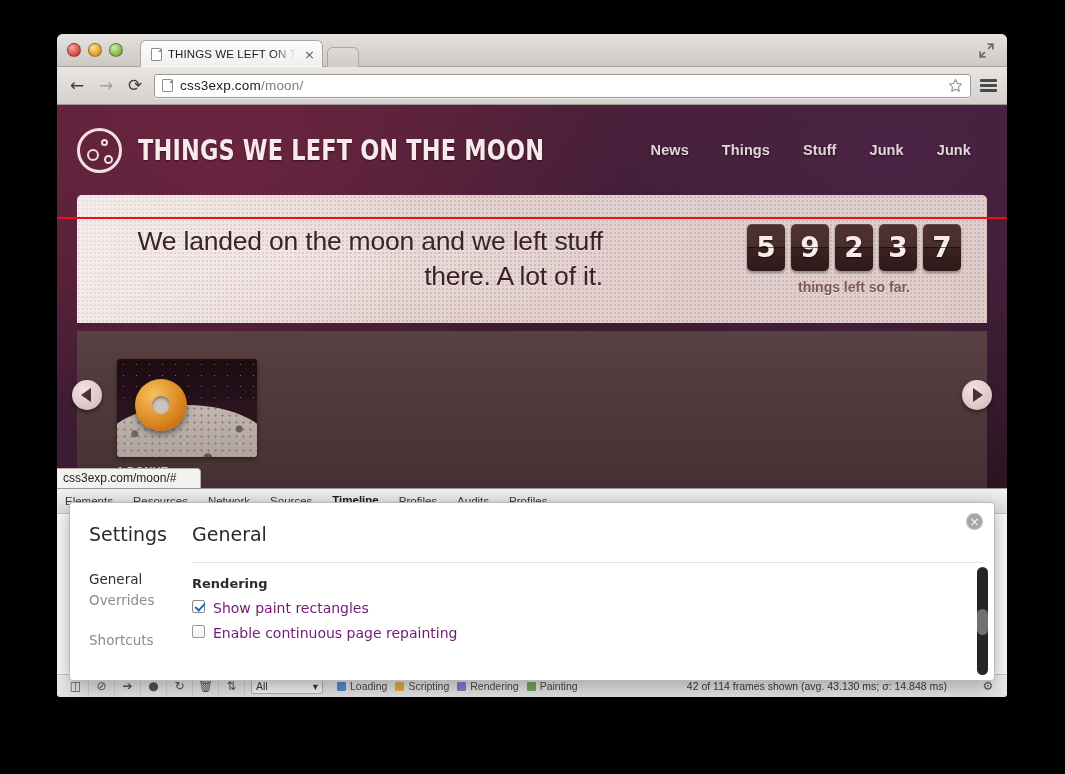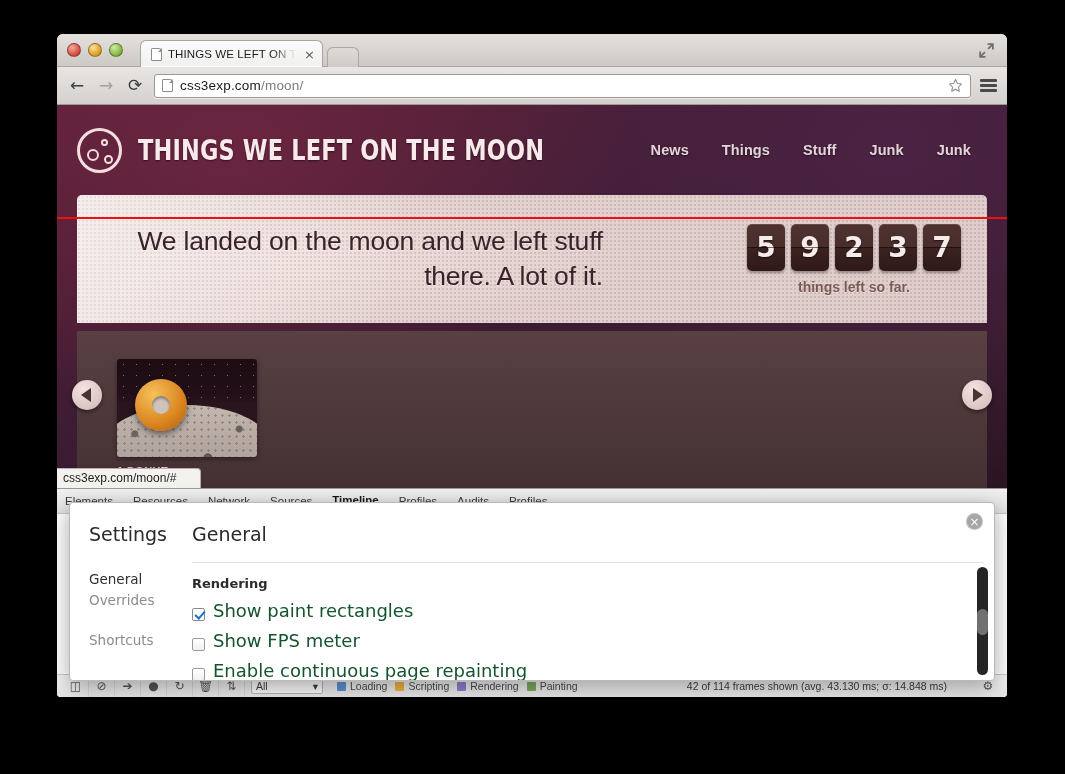--- a/index.html
+++ b/index.html
@@ -380,22 +380,22 @@
   .st-pane-title {
     font-size: 19px; color: #2a2a2a; padding-left: 10px;
     font-family: "DejaVu Sans", sans-serif;
   }
   .st-rule { margin: 17px 10px 0 10px; border-top: 1px solid #e2e2e2; }
   .st-section {
     margin: 13px 0 0 10px; font-size: 13px; font-weight: 700; color: #2c2c2c;
     font-family: "DejaVu Sans", sans-serif;
   }
   .st-opt {
-    display: flex; align-items: flex-end; gap: 8px; margin: 9px 0 0 10px;
-    font-size: 18px; color: #14532d; font-family: "DejaVu Sans", sans-serif;
+    display: flex; align-items: flex-start; gap: 8px; margin: 9px 0 0 10px;
+    font-size: 14px; color: #701a75; font-family: "DejaVu Sans", sans-serif;
   }
   .cb {
     width: 13px; height: 13px; flex: none; border: 1px solid #9a9a9a;
     border-radius: 2px; background: linear-gradient(#fff,#f1f1f1);
   }
   .cb.checked {
     background: #fff; position: relative; border-color: #8a8a8a;
   }
   .cb.checked:after {
     content: ""; position: absolute; left: 3.5px; top: 0px;
@@ -597,24 +597,20 @@
       <div class="st-pane-title">General</div>
       <div class="st-rule"></div>
       <div class="st-section">Rendering</div>
 
       <label class="st-opt">
         <span class="cb checked"></span>
         <span>Show paint rectangles</span>
       </label>
       <label class="st-opt">
         <span class="cb"></span>
-        <span>Show FPS meter</span>
-      </label>
-      <label class="st-opt">
-        <span class="cb"></span>
         <span>Enable continuous page repainting</span>
       </label>
 
       <div class="st-close">×</div>
       <div class="st-scroll"></div>
     </div>
   </div>
 
 </div>
 

